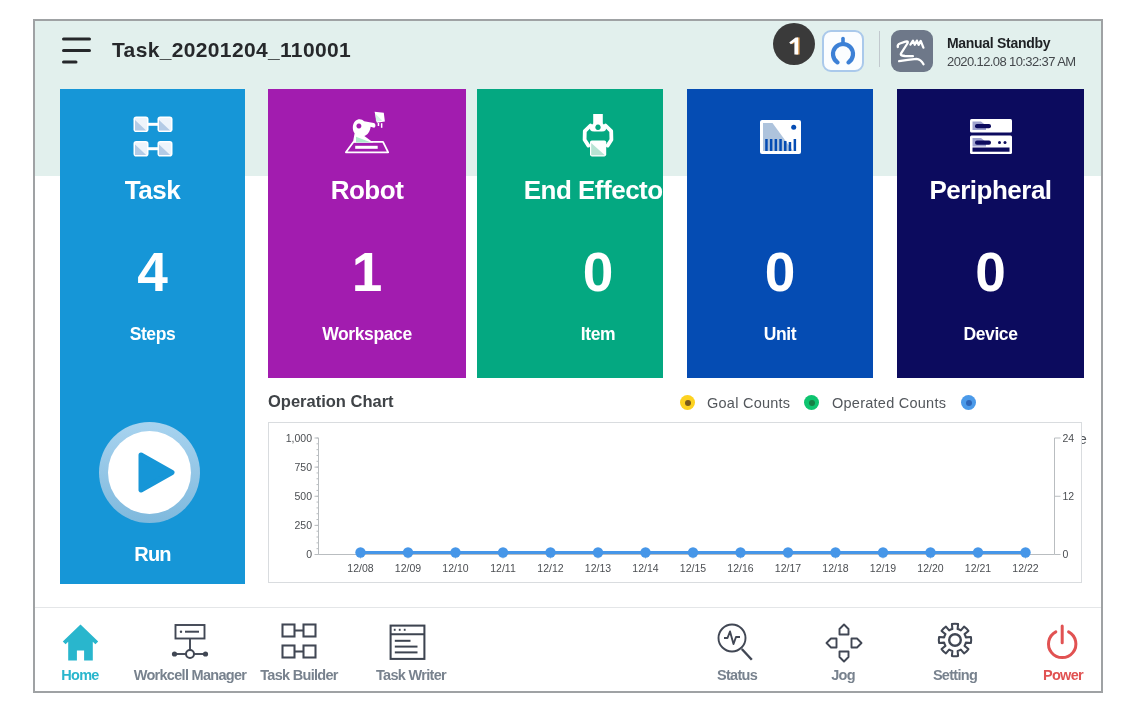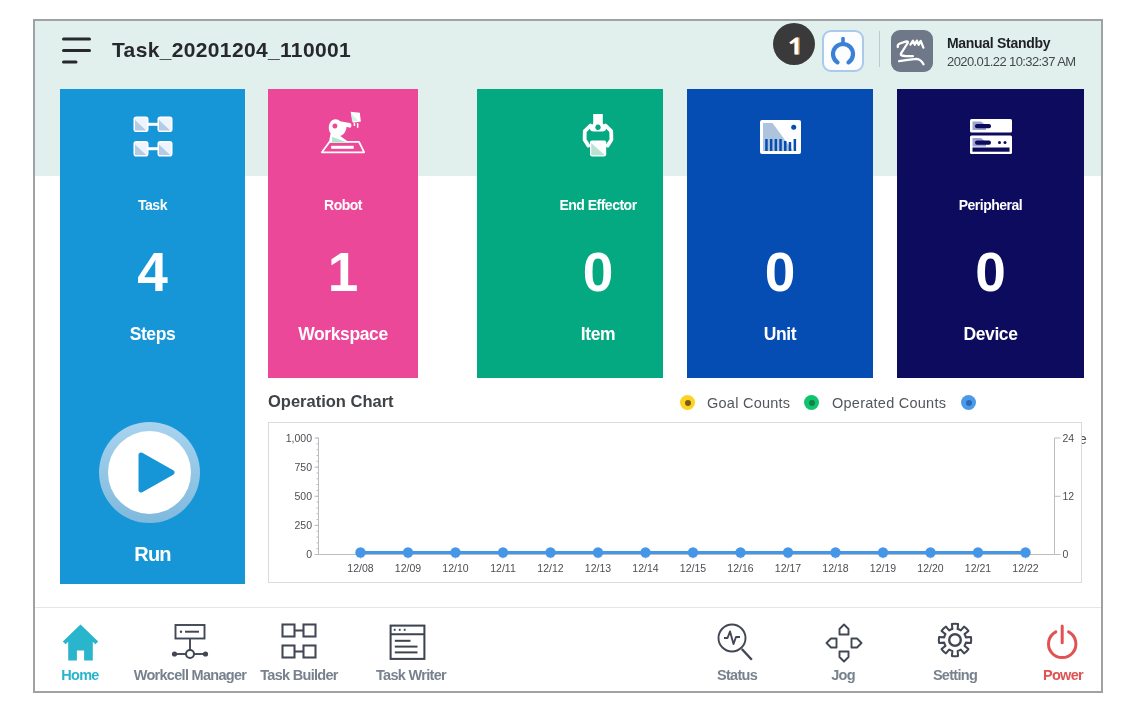--- a/index.html
+++ b/index.html
@@ -8,26 +8,26 @@
 .frame { left:33px; top:19px; width:1070px; height:674px; border:2px solid #9fa2a4; background:#fff; }
 .header { left:35px; top:21px; width:1066px; height:155px; background:#e2f0ed; }
 .title { left:112px; top:38px; font-size:21px; font-weight:bold; color:#26282b; letter-spacing:0.35px; }
 .badge { left:773px; top:23px; width:42px; height:42px; border-radius:50%; background:#3a3a3a; }
 .gripbtn { left:822px; top:30px; width:42px; height:42px; border-radius:9px; border:2px solid #aac9eb; background:#fbfdff; }
 .hsep { left:879px; top:31px; width:1px; height:36px; background:#c2c9ce; }
 .manual { left:891px; top:30px; width:42px; height:42px; border-radius:9px; background:#6e7889; }
 .mstitle { left:947px; top:36px; font-size:14px; line-height:14px; font-weight:bold; color:#1e2124; letter-spacing:-0.3px; }
 .msdate { left:947px; top:55px; font-size:13px; line-height:13px; color:#44484c; letter-spacing:-0.6px; }
 .card { position:absolute; color:#fff; text-align:center; }
-.card .ctitle { position:absolute; width:100%; top:106px; font-size:14px; line-height:21px; font-weight:bold; letter-spacing:-0.5px; }
+.card .ctitle { position:absolute; width:100%; top:91px; font-size:26px; line-height:21px; font-weight:bold; letter-spacing:-0.5px; }
 .card .cnum { position:absolute; width:100%; top:156px; font-size:55px; line-height:55px; font-weight:bold; }
 .card .csub { position:absolute; width:100%; top:237px; font-size:17.5px; line-height:17.5px; font-weight:bold; letter-spacing:-0.4px; }
 .card .cicon { position:absolute; width:100%; top:0; text-align:center; }
 #cardTask { left:60px; top:89px; width:185px; height:495px; background:#1696d7; }
-#cardRobot { left:268px; top:89px; width:150px; height:289px; background:#ec4899; }
+#cardRobot { left:268px; top:89px; width:198px; height:289px; background:#a21caf; }
 #cardEnd { left:477px; top:89px; width:186px; height:289px; background:#04a881;padding-left:28px; }
 #cardMachine { left:687px; top:89px; width:186px; height:289px; background:#054cb3; }
 #cardPeri { left:897px; top:89px; width:187px; height:289px; background:#0c0b5e; }
 .halo { left:99px; top:422px; width:101px; height:101px; border-radius:50%; background:linear-gradient(180deg,#a8d3ef,#7fb9dd); }
 .runwhite { left:108px; top:431px; width:83px; height:83px; border-radius:50%; background:#fff; }
 .runlabel { left:60px; top:544px; width:185px; text-align:center; color:#fff; font-size:20px; line-height:20px; font-weight:bold; letter-spacing:-0.8px; }
 .opchart { left:268px; top:393px; font-size:16.5px; line-height:17px; font-weight:bold; color:#3f4347; }
 .ltext { position:absolute; top:395.5px; font-size:14.5px; line-height:14.5px; color:#53575c; letter-spacing:0.25px; }
 .ldot { position:absolute; top:395px; width:15px; height:15px; border-radius:50%; }
 .ldot::after { content:""; position:absolute; left:4.5px; top:4.5px; width:6px; height:6px; border-radius:50%; }
@@ -65,21 +65,21 @@
 <div class="abs hsep"></div>
 <div class="abs manual"></div>
 <svg class="abs" style="left:891px;top:30px;" width="42" height="42" viewBox="0 0 42 42">
   <g stroke="#fff" stroke-width="2.3" fill="none" stroke-linecap="round" stroke-linejoin="round">
     <path d="M6.8 17 Q6.2 14.5 9 13.5 L14.4 11.6 Q17.4 10.8 16.7 13 L10.2 23.2 Q9.2 24.9 10.6 25.4 Q12 25.9 14 26 L21.9 26.2"></path>
     <path d="M19.4 14.6 L22 10.6 L23.8 14.7 L25.9 10.6 L27.6 14.9 L29.7 10.9 L32.4 17.6"></path>
     <path d="M8.1 31.2 Q17 29.6 25.4 28.9 Q29.8 29.3 32.5 34.3"></path>
   </g>
 </svg>
 <div class="abs mstitle">Manual Standby</div>
-<div class="abs msdate">2020.01.22 10:32:37 AM</div>
+<div class="abs msdate">2020.12.08 10:32:37 AM</div>
 
 <div class="card" id="cardTask">
   <div class="cicon" style="top:27px;">
     <svg width="40" height="41" viewBox="0 0 40 41">
       <g>
         <rect x="0.5" y="0.5" width="15" height="15.6" rx="2.8" fill="#fff"></rect>
         <rect x="2" y="2" width="12" height="12.6" rx="1.2" fill="#edf4fb"></rect>
         <polygon points="2,4 13.2,14.6 2,14.6" fill="#b3cbe6"></polygon>
         <rect x="24.5" y="0.5" width="15" height="15.6" rx="2.8" fill="#fff"></rect>
         <rect x="26" y="2" width="12" height="12.6" rx="1.2" fill="#edf4fb"></rect>

